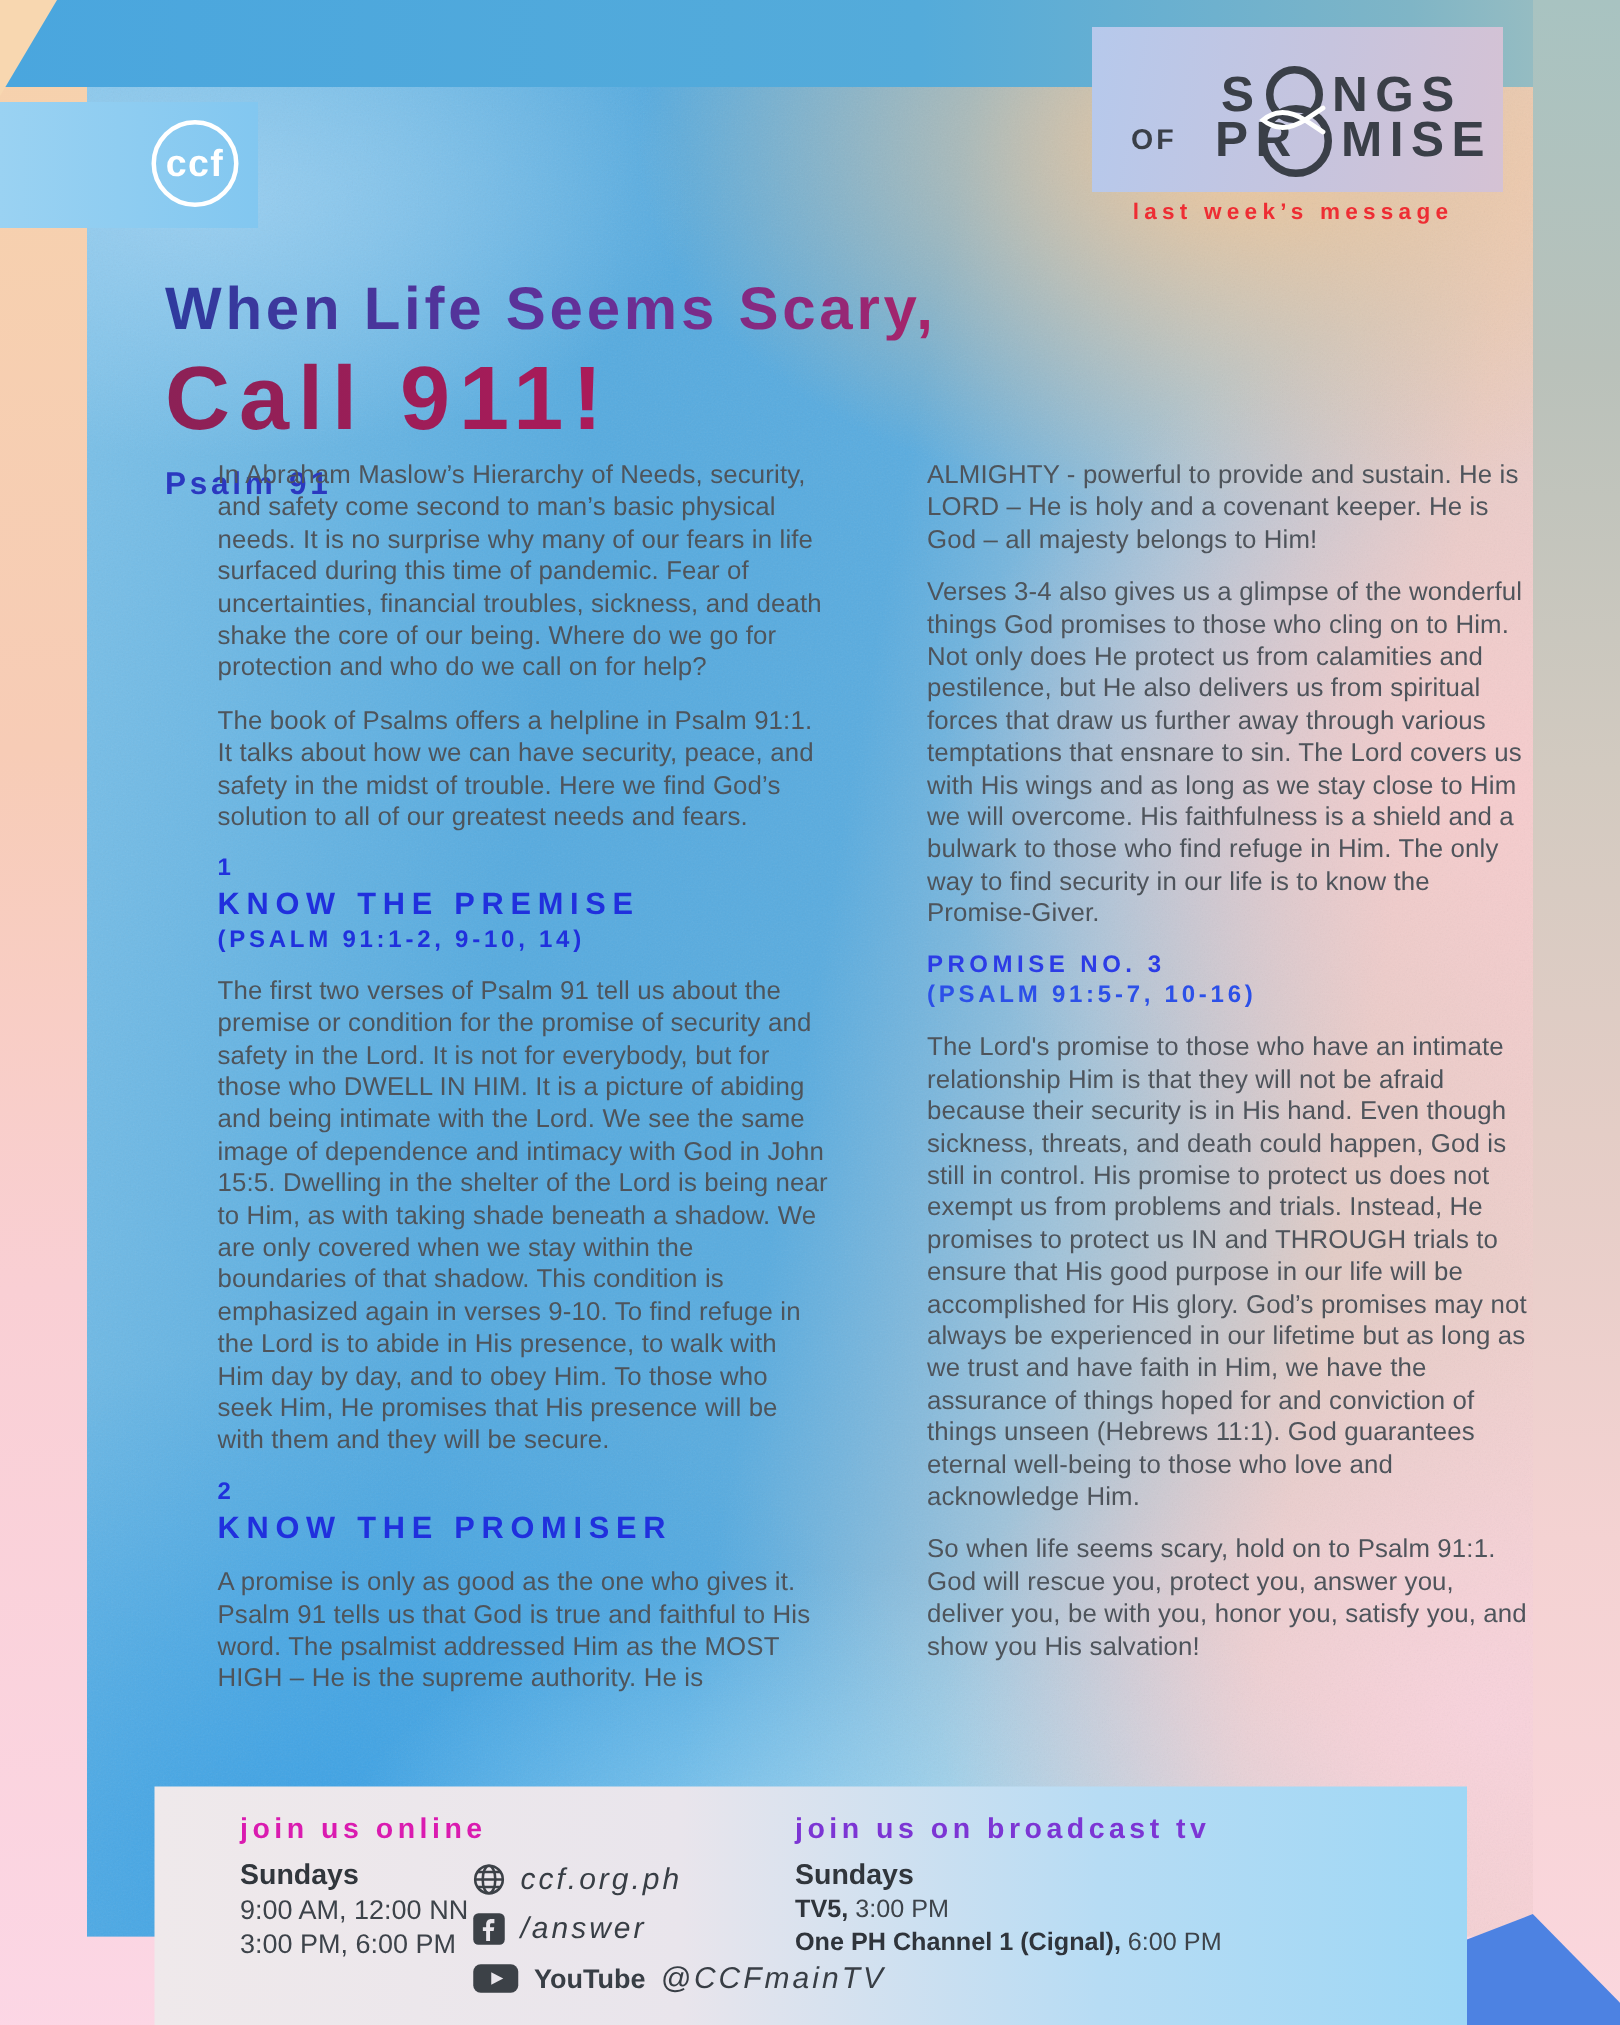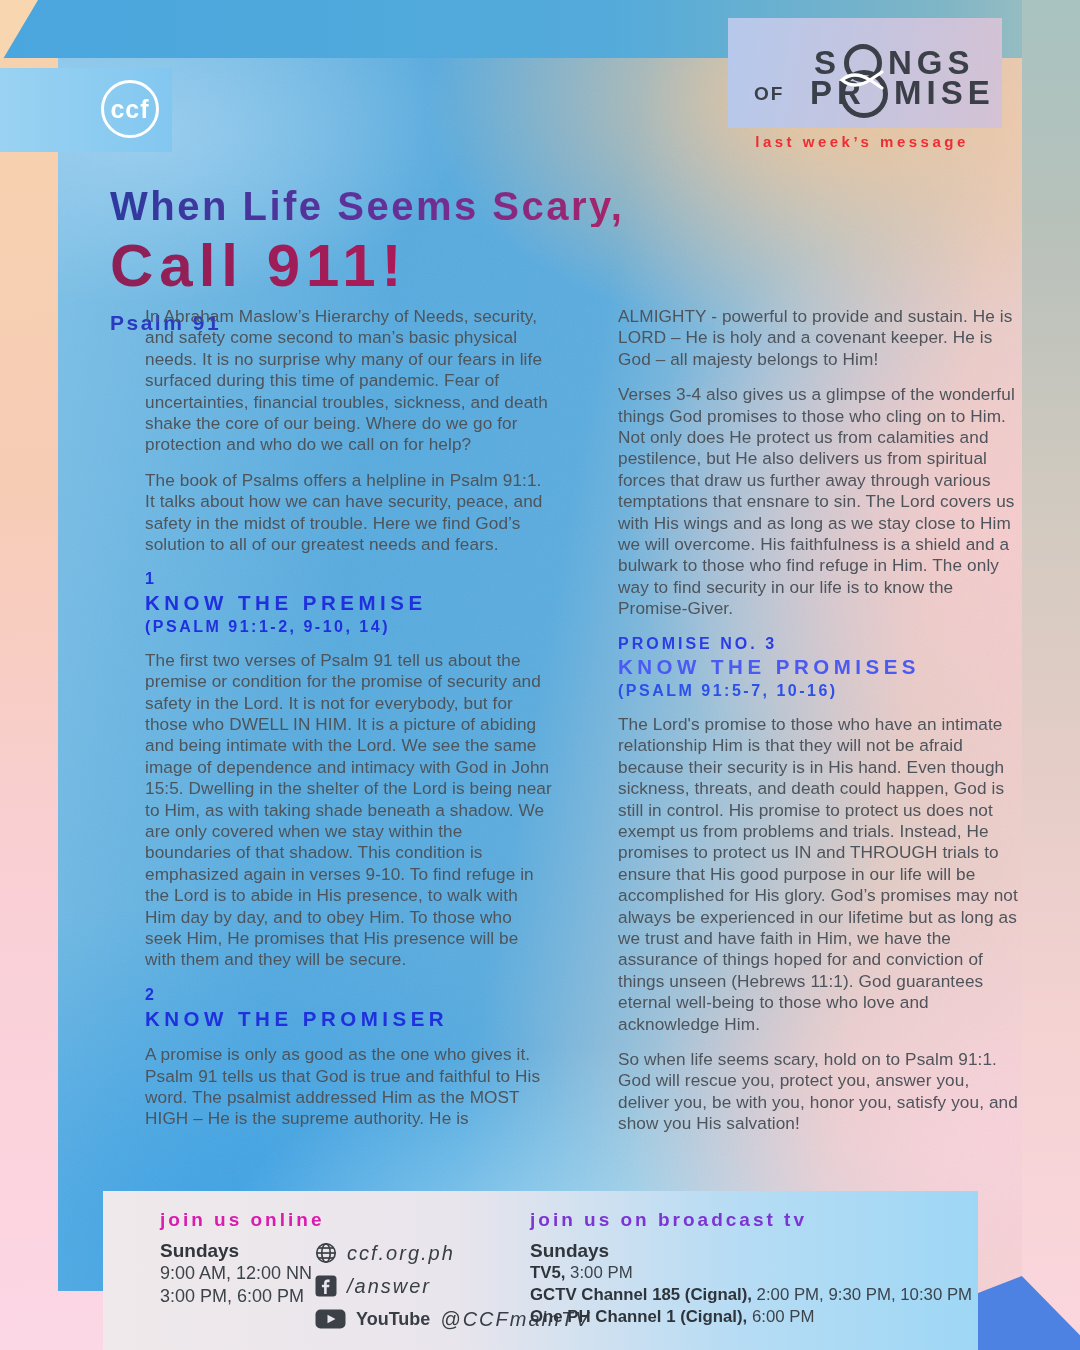--- a/index.html
+++ b/index.html
@@ -147,21 +147,20 @@
         <div class="sec-num">2</div>
         <div class="sec-title">KNOW THE PROMISER</div>
       </div>
       <p>A promise is only as good as the one who gives it. Psalm 91 tells us that God is true and faithful to His word. The psalmist addressed Him as the MOST HIGH – He is the supreme authority. He is</p>
     </div>
     <div class="col">
       <p>ALMIGHTY - powerful to provide and sustain. He is LORD – He is holy and a covenant keeper. He is God – all majesty belongs to Him!</p>
       <p>Verses 3-4 also gives us a glimpse of the wonderful things God promises to those who cling on to Him. Not only does He protect us from calamities and pestilence, but He also delivers us from spiritual forces that draw us further away through various temptations that ensnare to sin. The Lord covers us with His wings and as long as we stay close to Him we will overcome. His faithfulness is a shield and a bulwark to those who find refuge in Him. The only way to find security in our life is to know the Promise-Giver.</p>
       <div class="sec sec3">
         <div class="sec-num">PROMISE NO. 3</div>
-        <div class="sec-title">KNOW THE PROMISES</div>
         <div class="sec-ref">(PSALM 91:5-7, 10-16)</div>
       </div>
       <p>The Lord's promise to those who have an intimate relationship Him is that they will not be afraid because their security is in His hand. Even though sickness, threats, and death could happen, God is still in control. His promise to protect us does not exempt us from problems and trials. Instead, He promises to protect us IN and THROUGH trials to ensure that His good purpose in our life will be accomplished for His glory. God’s promises may not always be experienced in our lifetime but as long as we trust and have faith in Him, we have the assurance of things hoped for and conviction of things unseen (Hebrews 11:1). God guarantees eternal well-being to those who love and acknowledge Him.</p>
       <p>So when life seems scary, hold on to Psalm 91:1. God will rescue you, protect you, answer you, deliver you, be with you, honor you, satisfy you, and show you His salvation!</p>
     </div>
   </div>
 
   <div class="footer">
 
     <div class="f-online">
@@ -198,19 +197,18 @@
         </svg>
         <span class="yt-word">YouTube</span>
         <span class="f-link">@CCFmainTV</span>
       </div>
     </div>
 
     <div class="f-broadcast">
       <div class="f-heading f-broadcast-h">join us on broadcast tv</div>
       <div class="f-day">Sundays</div>
       <div class="f-line"><b>TV5,</b><span> 3:00 PM</span></div>
-      <div class="f-line"><b>GCTV Channel 185 (Cignal),</b><span> 2:00 PM, 9:30 PM, 10:30 PM</span></div>
       <div class="f-line"><b>One PH Channel 1 (Cignal),</b><span> 6:00 PM</span></div>
     </div>
 
   </div>
 
 </div>
 
 </body></html>

